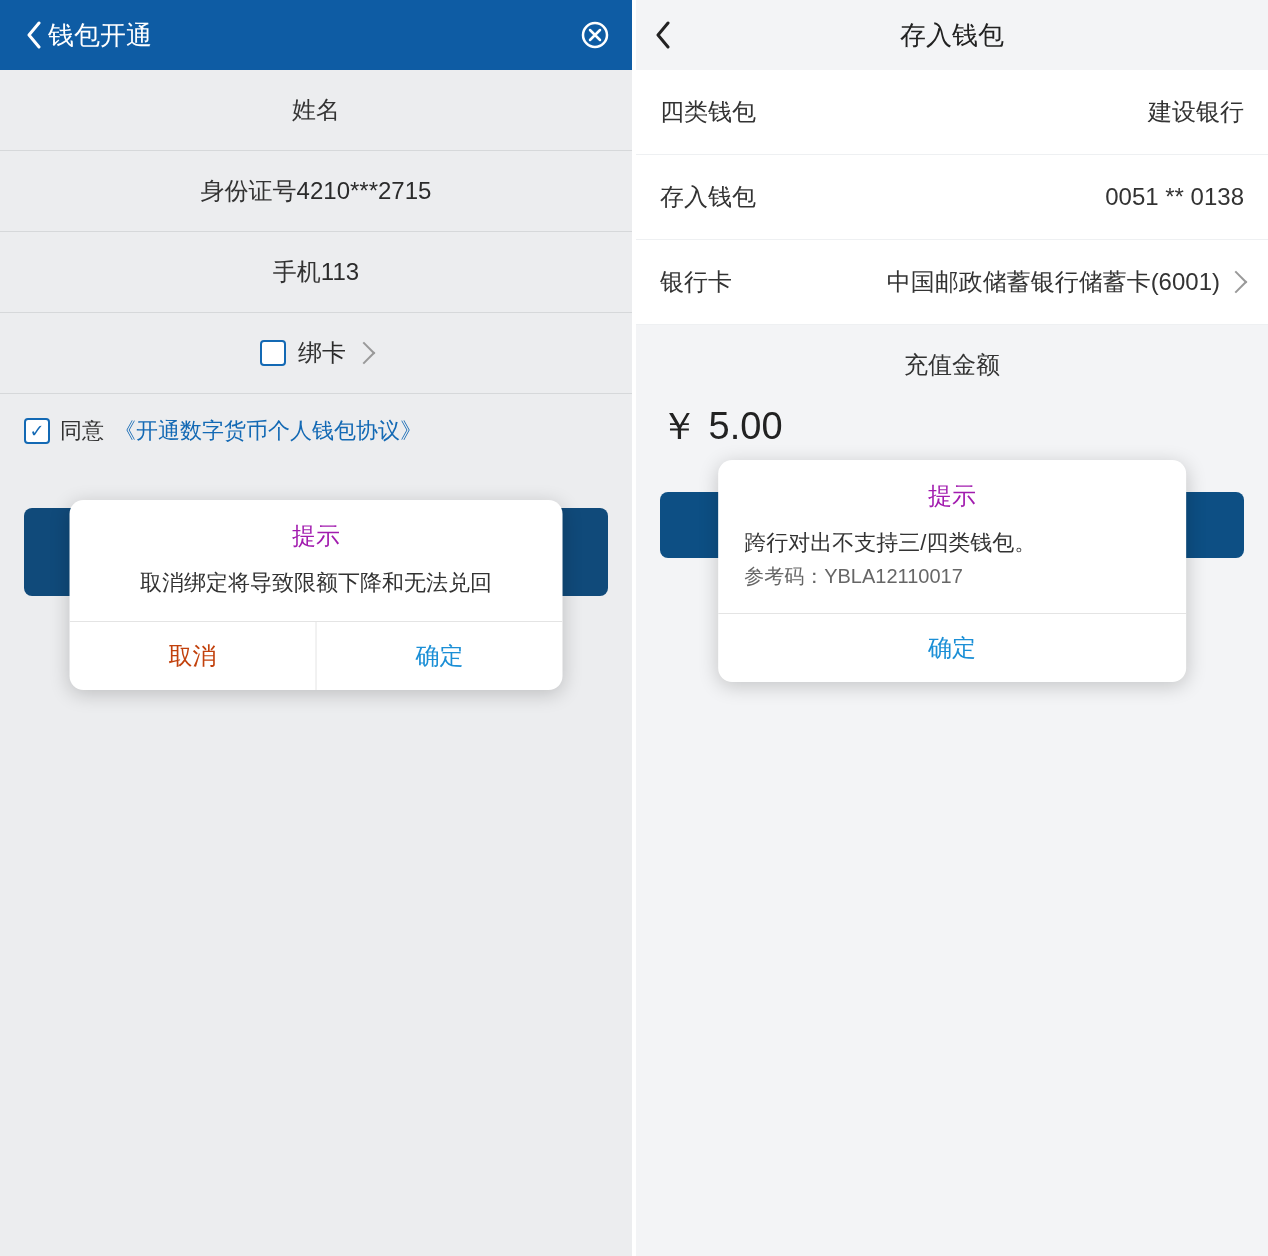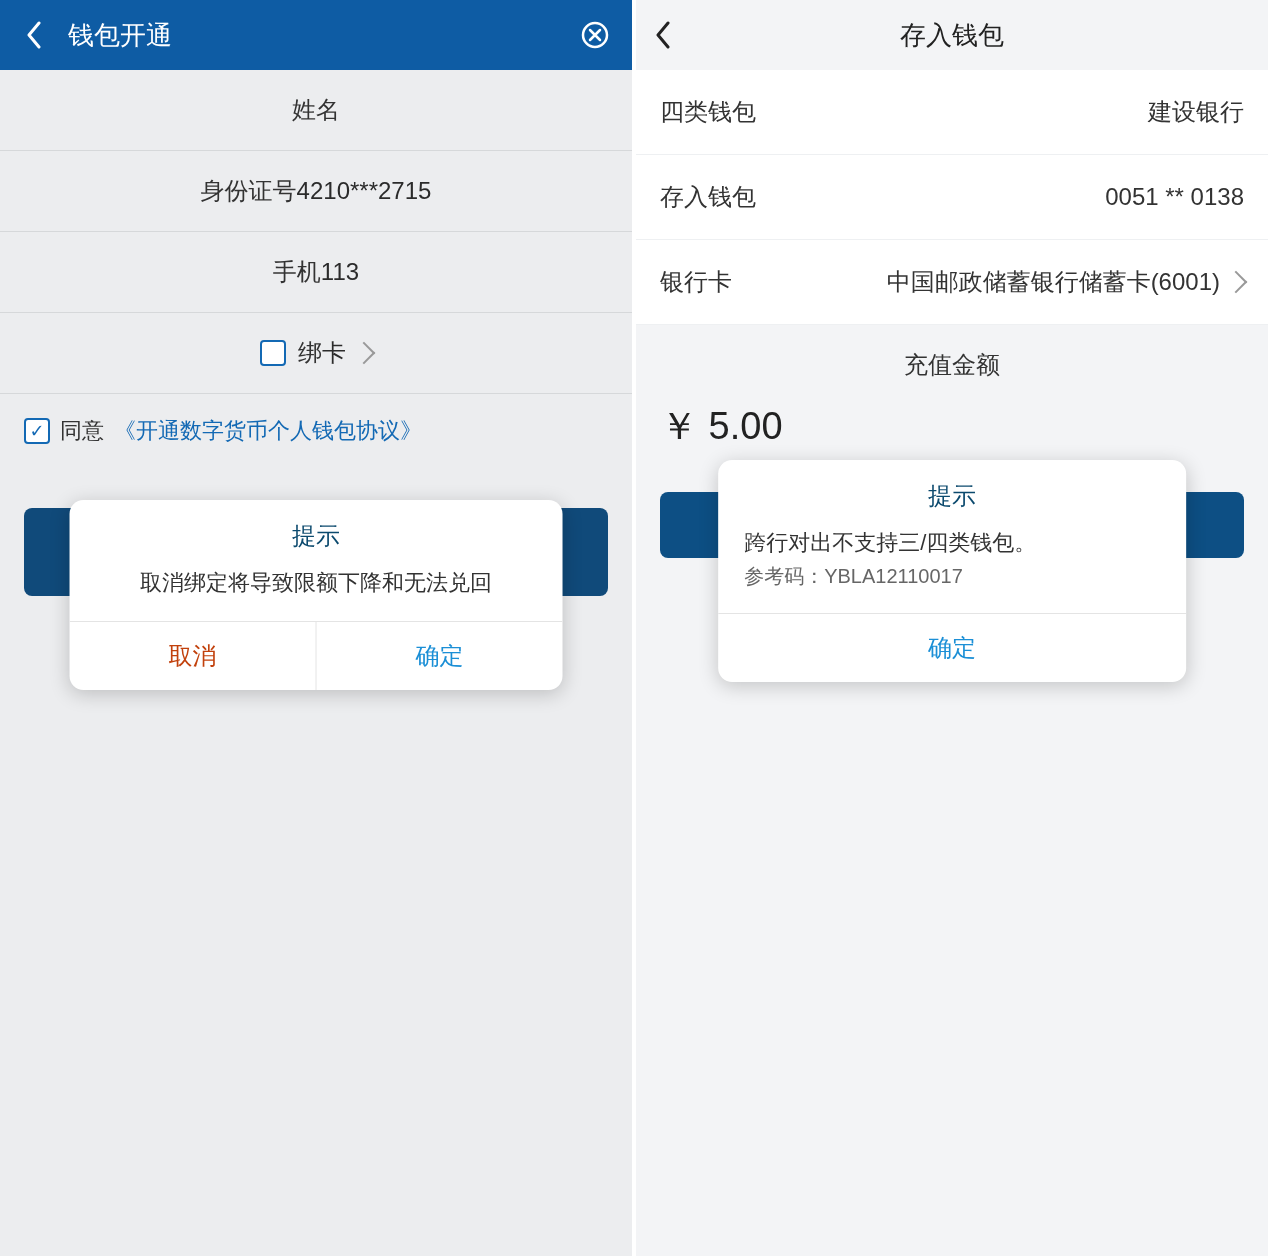--- a/index.html
+++ b/index.html
@@ -4,21 +4,21 @@
 <style>
   * { margin: 0; padding: 0; box-sizing: border-box; font-family: -apple-system, "PingFang SC", "Microsoft YaHei", sans-serif; }
   body { background: #fff; width: 1268px; height: 1256px; display: flex; flex-direction: row; }
   .screen { position: relative; flex: 1; height: 100%; overflow: hidden; }
   .screen-left { background: #ecedef; border-right: 4px solid #fff; }
   .screen-right { background: #f3f4f6; }
 
   
   .header-blue { background: #0e5ca4; color: #fff; height: 70px; display: flex; align-items: center; padding: 0 20px; position: relative; }
   .header-blue .back { width: 28px; height: 28px; display: flex; align-items: center; justify-content: center; }
-  .header-blue .title { font-size: 26px; margin-left: 20px; }
+  .header-blue .title { font-size: 26px; margin-left: 0; }
   .header-blue .close { position: absolute; right: 22px; width: 30px; height: 30px; }
 
   .hero { background: linear-gradient(180deg, #0e5ca4 0%, #1163ad 100%); padding: 28px 24px 36px; color: #fff; position: relative; height: 230px; }
   .hero h2 { font-size: 32px; font-weight: 400; line-height: 1.4; }
   .hero .sub { font-size: 22px; color: #b9cfe4; margin-top: 14px; }
   .hero .wallet-circle { position: absolute; right: 30px; top: 30px; width: 150px; height: 150px; border-radius: 50%;
     background: radial-gradient(circle at center, #0b4d87 0%, #0b4d87 56%, rgba(14,92,164,0.5) 60%, rgba(14,92,164,0) 100%);
     display: flex; align-items: center; justify-content: center; }
   .hero .wallet-ring { width: 104px; height: 104px; border-radius: 50%; border: 8px solid #fff; display: flex; align-items: center; justify-content: center; }
 
@@ -26,21 +26,21 @@
   .form-row { padding: 24px 24px; border-bottom: 1px solid #d6d8da; display: flex; align-items: center; justify-content: center; font-size: 24px; color: #333; }
   .form-row .val { color: #2b2b2b; }
   .form-plain { padding: 22px 24px; display: flex; align-items: center; font-size: 22px; color: #333; gap: 10px; }
   .checkbox { width: 26px; height: 26px; border: 2px solid #1369b4; border-radius: 4px; display: inline-flex; align-items: center; justify-content: center; background: #fff; color: #1369b4; font-size: 18px; }
   .link { color: #1369b4; }
 
   .big-btn { margin: 40px 24px; background: #104a7a; color: #fff; font-size: 32px; text-align: center; padding: 22px 0; border-radius: 8px; }
 
   
   .dialog { position: absolute; background: #fff; border-radius: 14px; box-shadow: 0 4px 20px rgba(0,0,0,0.2); overflow: hidden; left: 50%; transform: translateX(-50%); width: 78%; }
-  .dialog .dlg-title { text-align: center; color: #0c4a6e; font-size: 24px; padding: 20px 0 14px; }
+  .dialog .dlg-title { text-align: center; color: #a21caf; font-size: 24px; padding: 20px 0 14px; }
   .dialog .dlg-msg { text-align: center; font-size: 22px; color: #333; padding: 0 24px 22px; line-height: 1.5; }
   .dialog .dlg-msg .ref { color: #666; font-size: 20px; display: block; margin-top: 2px; }
   .dialog .dlg-actions { display: flex; border-top: 1px solid #e4e4e4; }
   .dialog .dlg-btn { flex: 1; text-align: center; padding: 18px 0; font-size: 24px; }
   .dialog .dlg-btn.cancel { color: #c2410c; border-right: 1px solid #e4e4e4; }
   .dialog .dlg-btn.ok { color: #1b8fd6; }
   .dialog .dlg-btn.single { color: #1b8fd6; }
 
   .dialog.left-d { top: 500px; }
   .dialog.right-d { top: 460px; width: 74%; }

